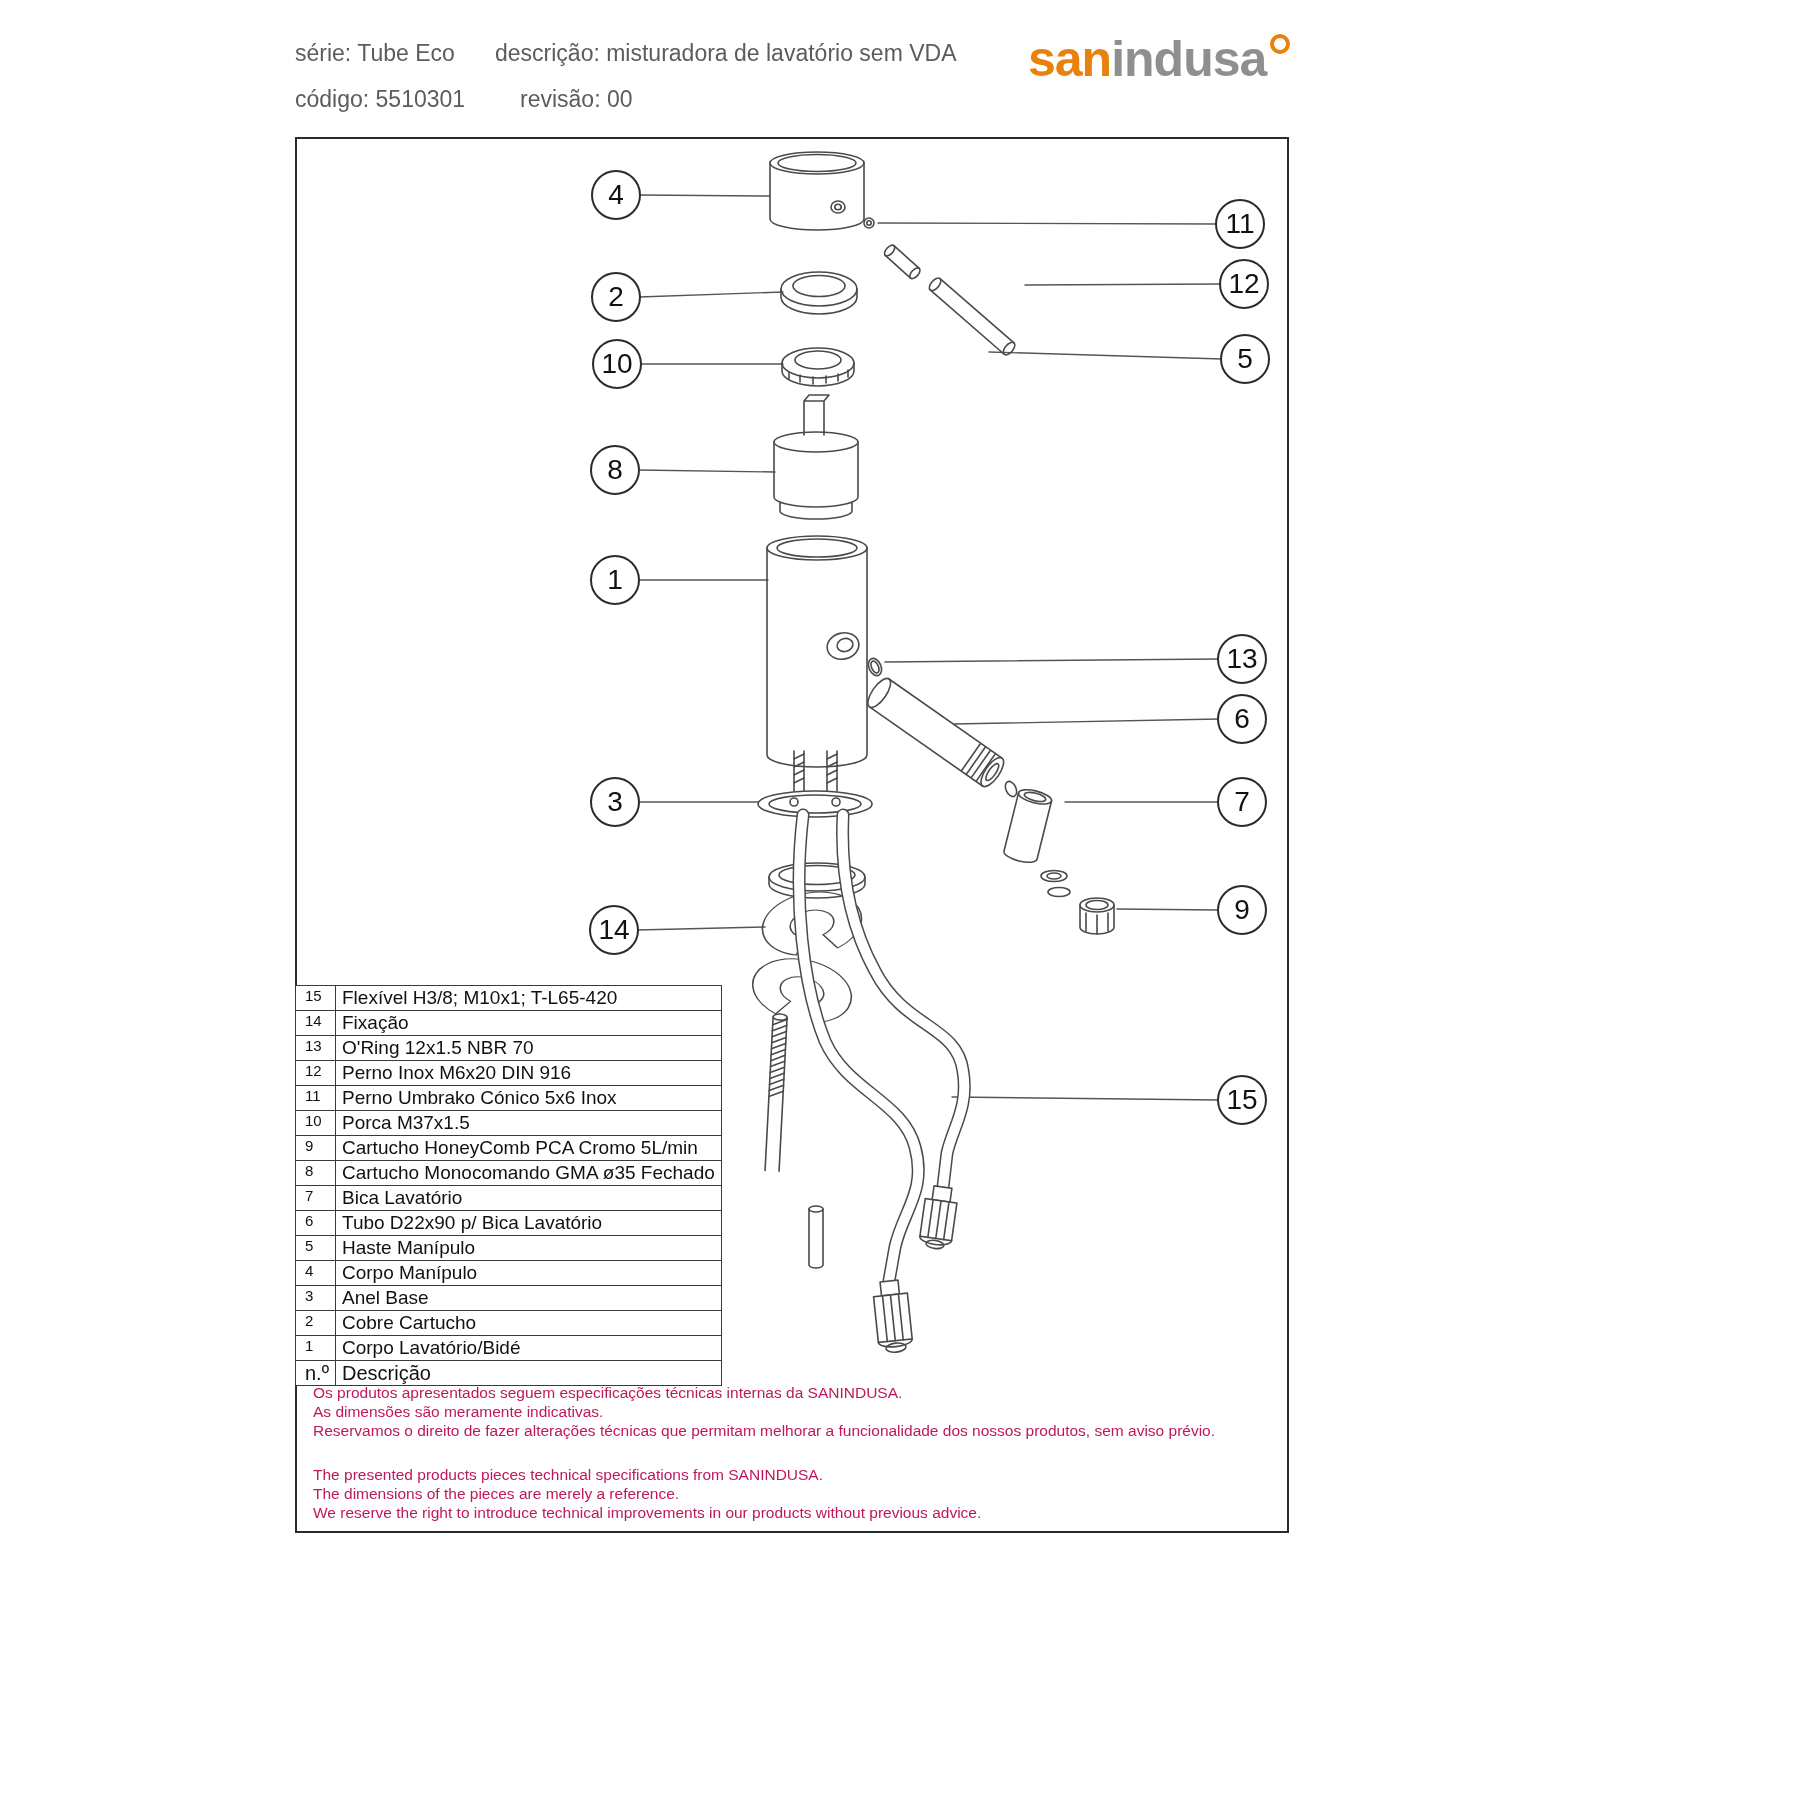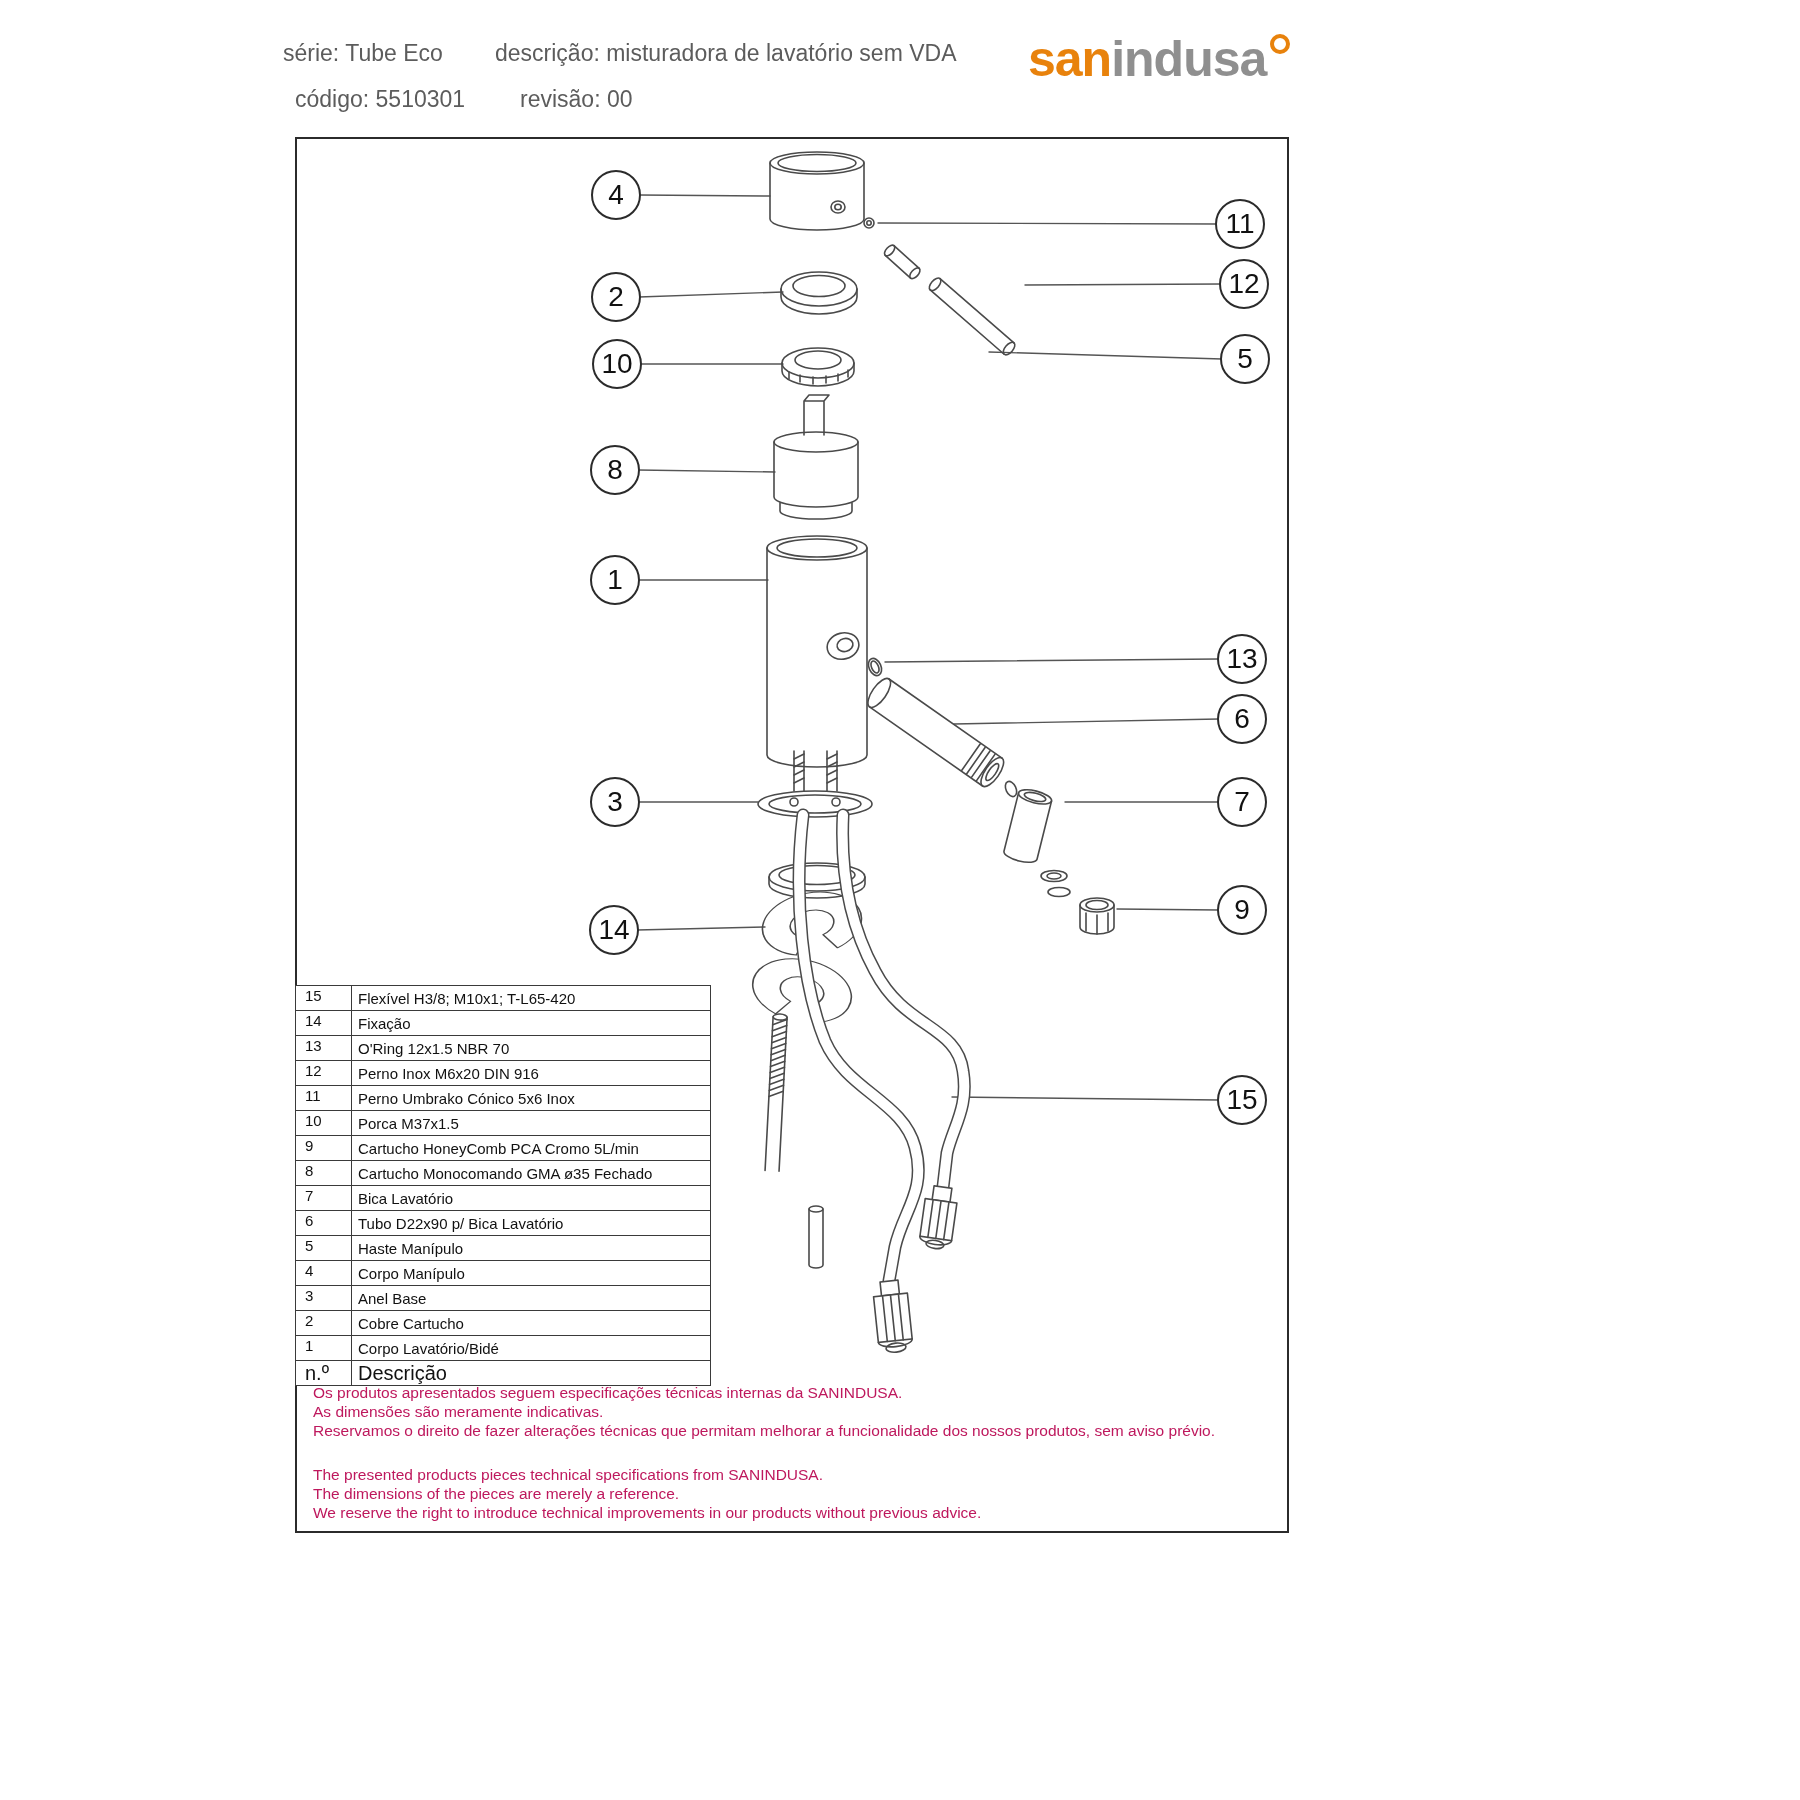--- a/index.html
+++ b/index.html
@@ -3,21 +3,21 @@
 <meta charset="utf-8">
 <title>Exploded diagram</title>
 <style>
   html,body{margin:0;padding:0;background:#fff;}
   .page{
     position:relative;width:1800px;height:1800px;background:#fff;
     font-family:"Liberation Sans", sans-serif;color:#222;overflow:hidden;
   }
   
   .meta{position:absolute;font-size:23px;color:#5c5c5c;white-space:nowrap;}
-  .m-serie{left:283px;top:40px;}
+  .m-serie{left:295px;top:40px;}
   .m-desc{left:495px;top:40px;}
   .m-cod{left:295px;top:86px;}
   .m-rev{left:520px;top:86px;}
   .logo{position:absolute;left:1028px;top:30px;font-size:50px;letter-spacing:-1px;white-space:nowrap;}
   .logo-san{color:#E8820C;font-weight:600;}
   .logo-indusa{color:#8f8f8f;font-weight:600;}
   .logo-mark{display:inline-block;width:12px;height:12px;border:4px solid #E8820C;border-radius:50%;margin-left:4px;vertical-align:top;margin-top:4px;}
   
   .frame{
     position:absolute;left:295px;top:137px;width:990px;height:1392px;
@@ -28,21 +28,21 @@
   .callout{
     position:absolute;width:46px;height:46px;border:2.2px solid #2b2b2b;border-radius:50%;
     background:#fff;display:flex;align-items:center;justify-content:center;
     font-size:28px;color:#111;transform:translate(-50%,-50%);z-index:5;
   }
   
   .parts-table{
     position:absolute;left:-2px;top:846px;width:416px;border-collapse:collapse;
     background:#fff;z-index:4;
   }
-  .parts-table td{border:1.3px solid #3a3a3a;padding:0 6px;height:23px;font-size:15px;color:#111;white-space:nowrap;}
+  .parts-table td{border:1.3px solid #3a3a3a;padding:0 6px;height:23px;font-size:19px;color:#111;white-space:nowrap;}
   .parts-table td.num{width:40px;font-size:15px;vertical-align:top;padding-left:9px;padding-top:1px;}
   .parts-table td.hd{font-size:20px;height:20px;}
   
   .notes{position:absolute;left:16px;top:1244px;width:960px;font-size:15.5px;line-height:1.24;color:#be185d;z-index:4;}
   .notes-en{margin-top:24px;}
 </style>
 </head>
 <body>
 
 <div class="page">

